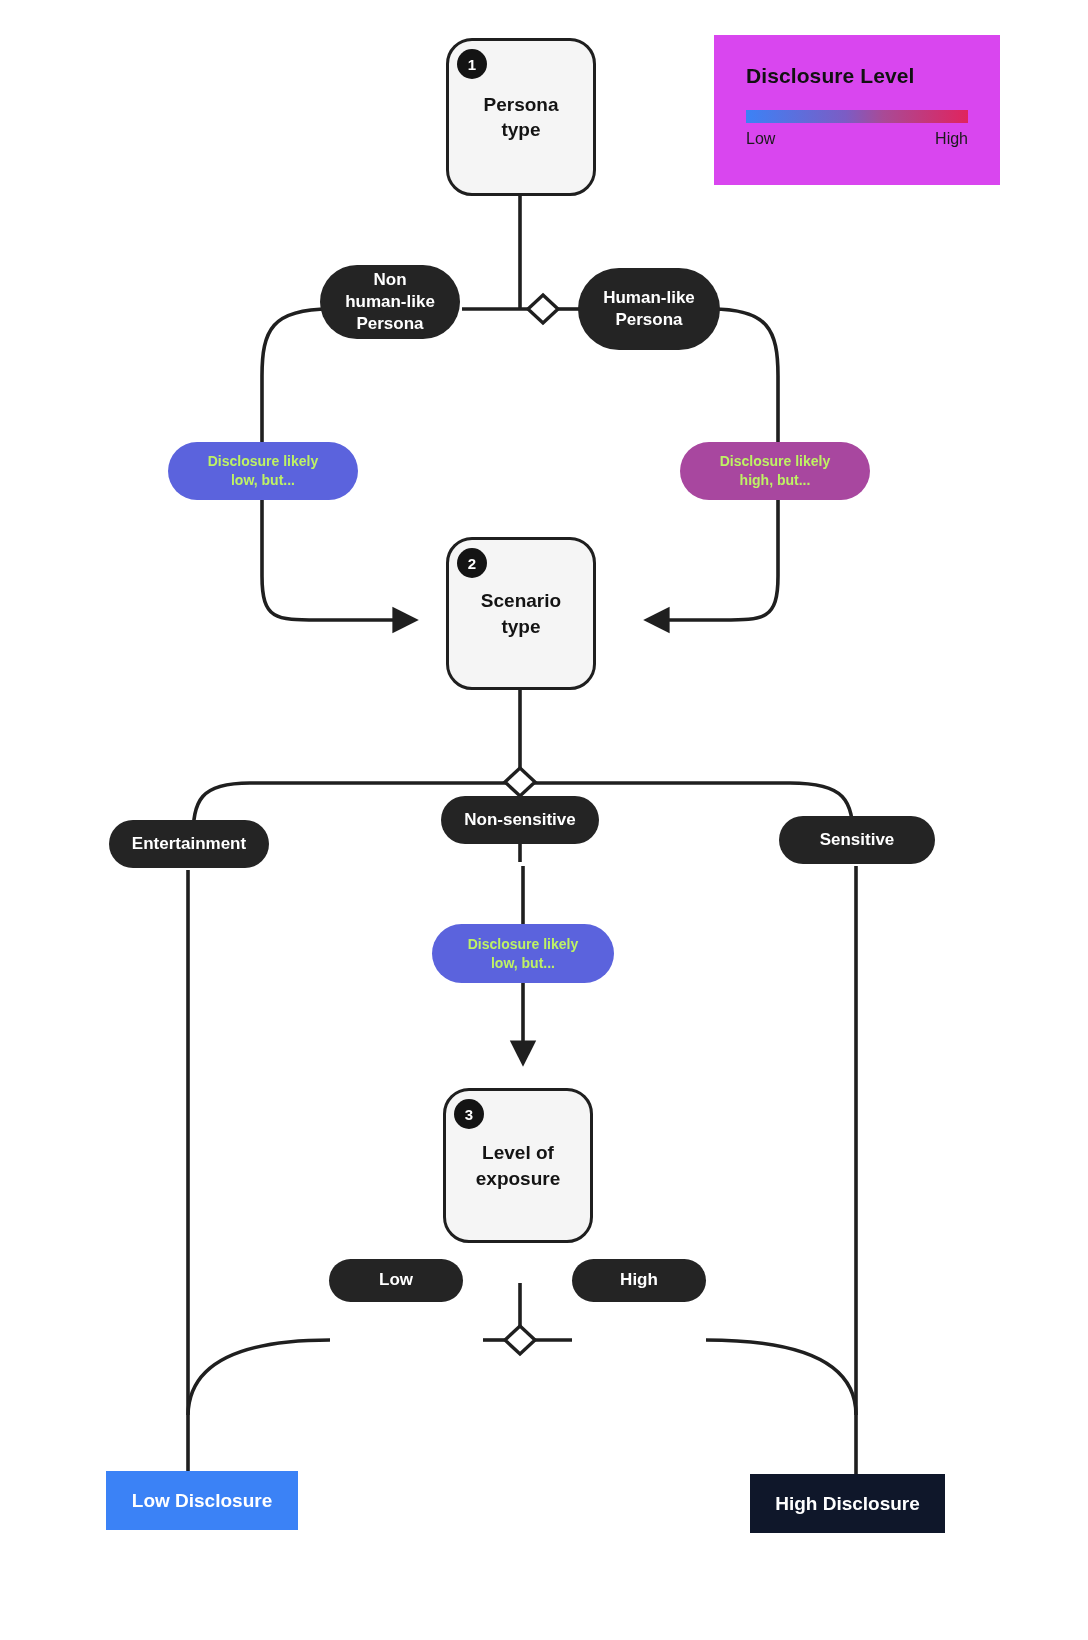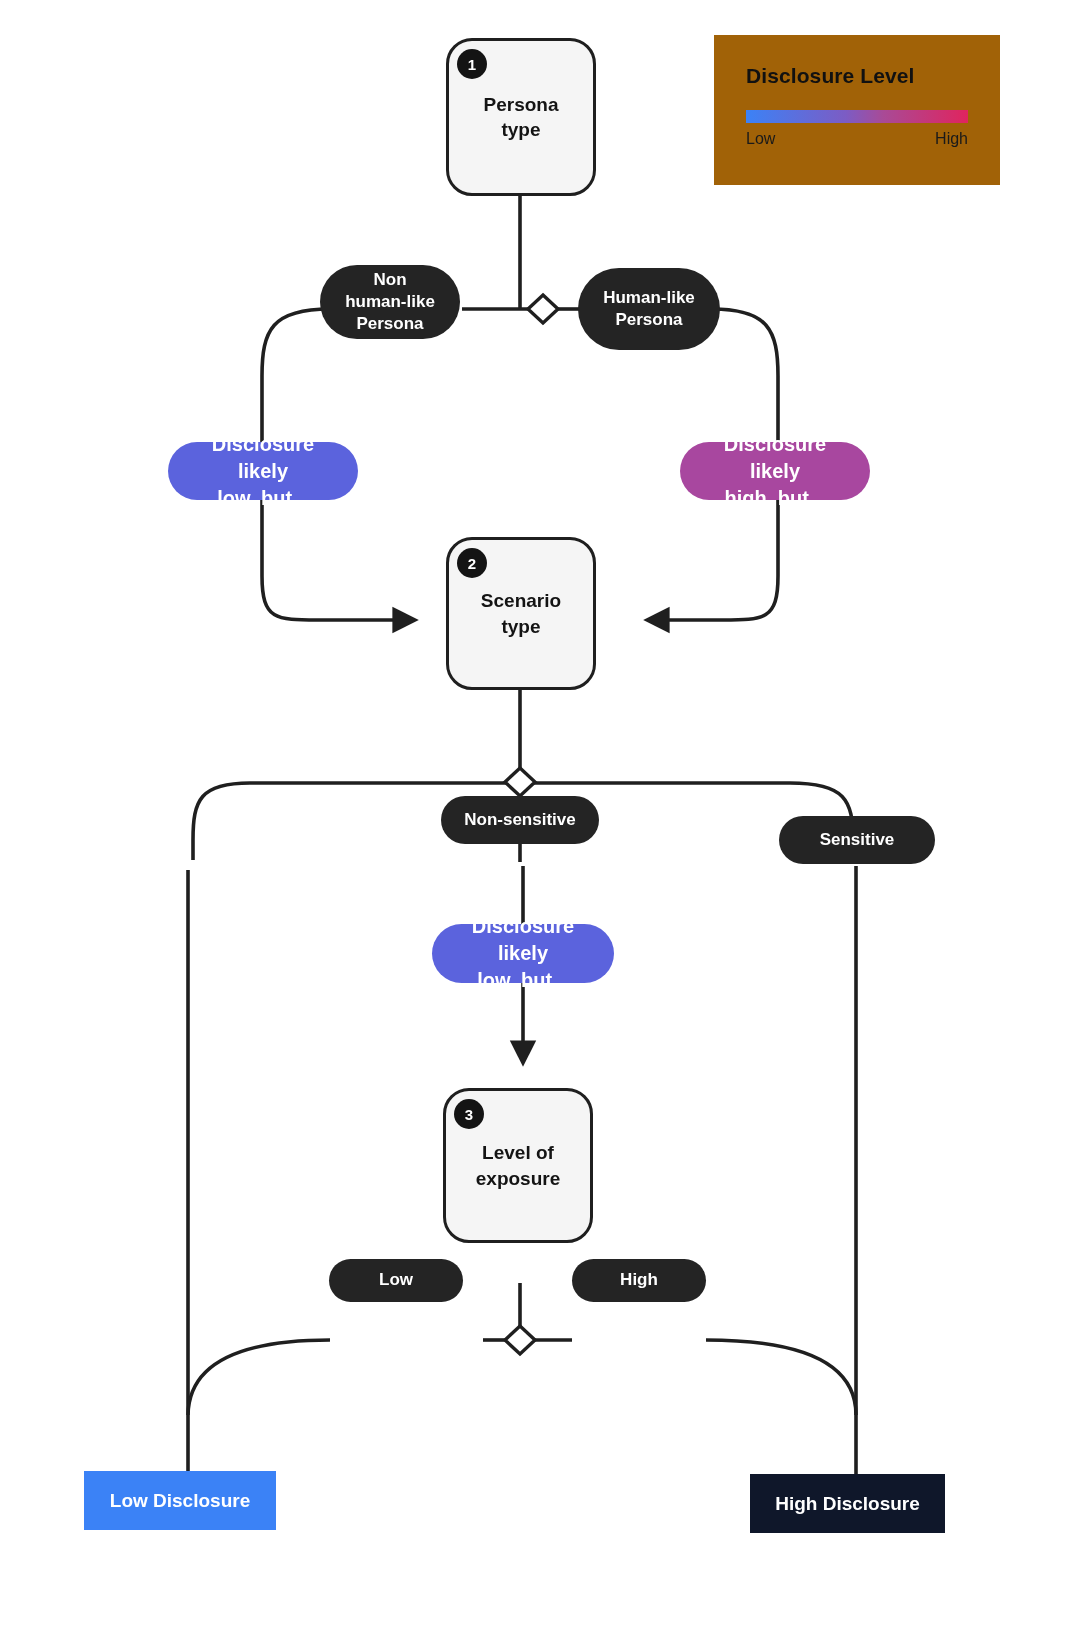--- a/index.html
+++ b/index.html
@@ -28,21 +28,21 @@
     pointer-events: none;
   }
 
   
   .legend {
     position: absolute;
     left: 714px;
     top: 35px;
     width: 286px;
     height: 150px;
-    background: #a16207;
+    background: #d946ef;
     box-sizing: border-box;
     padding: 28px 32px 0 32px;
   }
   .legend-title {
     font-size: 21px;
     font-weight: bold;
     color: #111111;
     letter-spacing: .1px;
     line-height: 1.2;
   }
@@ -115,22 +115,22 @@
 
   
   .apill {
     position: absolute;
     border-radius: 999px;
     box-sizing: border-box;
     display: flex;
     align-items: center;
     justify-content: center;
     text-align: center;
-    color: #ffffff;
-    font-size: 20px;
+    color: #bef264;
+    font-size: 14px;
     font-weight: bold;
     line-height: 1.35;
     padding: 0 18px;
   }
 
   
   .outcome {
     position: absolute;
     box-sizing: border-box;
     display: flex;
@@ -229,20 +229,23 @@
 
   <div class="apill" style="left:680px; top:442px; width:190px; height:58px; background:#a8479f;">
     <span>Disclosure likely<br>high, but...</span>
   </div>
 
   <div class="dnode" style="left:446px; top:537px; width:150px; height:153px;">
     <span class="badge">2</span>
     <span class="dnode-label">Scenario<br>type</span>
   </div>
 
+  <div class="pill" style="left:109px; top:820px; width:160px; height:48px;">
+    <span>Entertainment</span>
+  </div>
 
   <div class="pill" style="left:441px; top:796px; width:158px; height:48px;">
     <span>Non-sensitive</span>
   </div>
 
   <div class="pill" style="left:779px; top:816px; width:156px; height:48px;">
     <span>Sensitive</span>
   </div>
 
   <div class="apill" style="left:432px; top:924px; width:182px; height:59px; background:#5b63dd;">
@@ -255,21 +258,21 @@
   </div>
 
   <div class="pill" style="left:329px; top:1259px; width:134px; height:43px;">
     <span>Low</span>
   </div>
 
   <div class="pill" style="left:572px; top:1259px; width:134px; height:43px;">
     <span>High</span>
   </div>
 
-  <div class="outcome" style="left:84px; top:1471px; width:192px; height:59px; background:#3b82f6;align-items:center;">
+  <div class="outcome" style="left:106px; top:1471px; width:192px; height:59px; background:#3b82f6;align-items:center;">
     <span>Low Disclosure</span>
   </div>
 
   <div class="outcome" style="left:750px; top:1474px; width:195px; height:59px; background:#0f172a;">
     <span>High Disclosure</span>
   </div>
 
 </div>
 
 </body></html>

